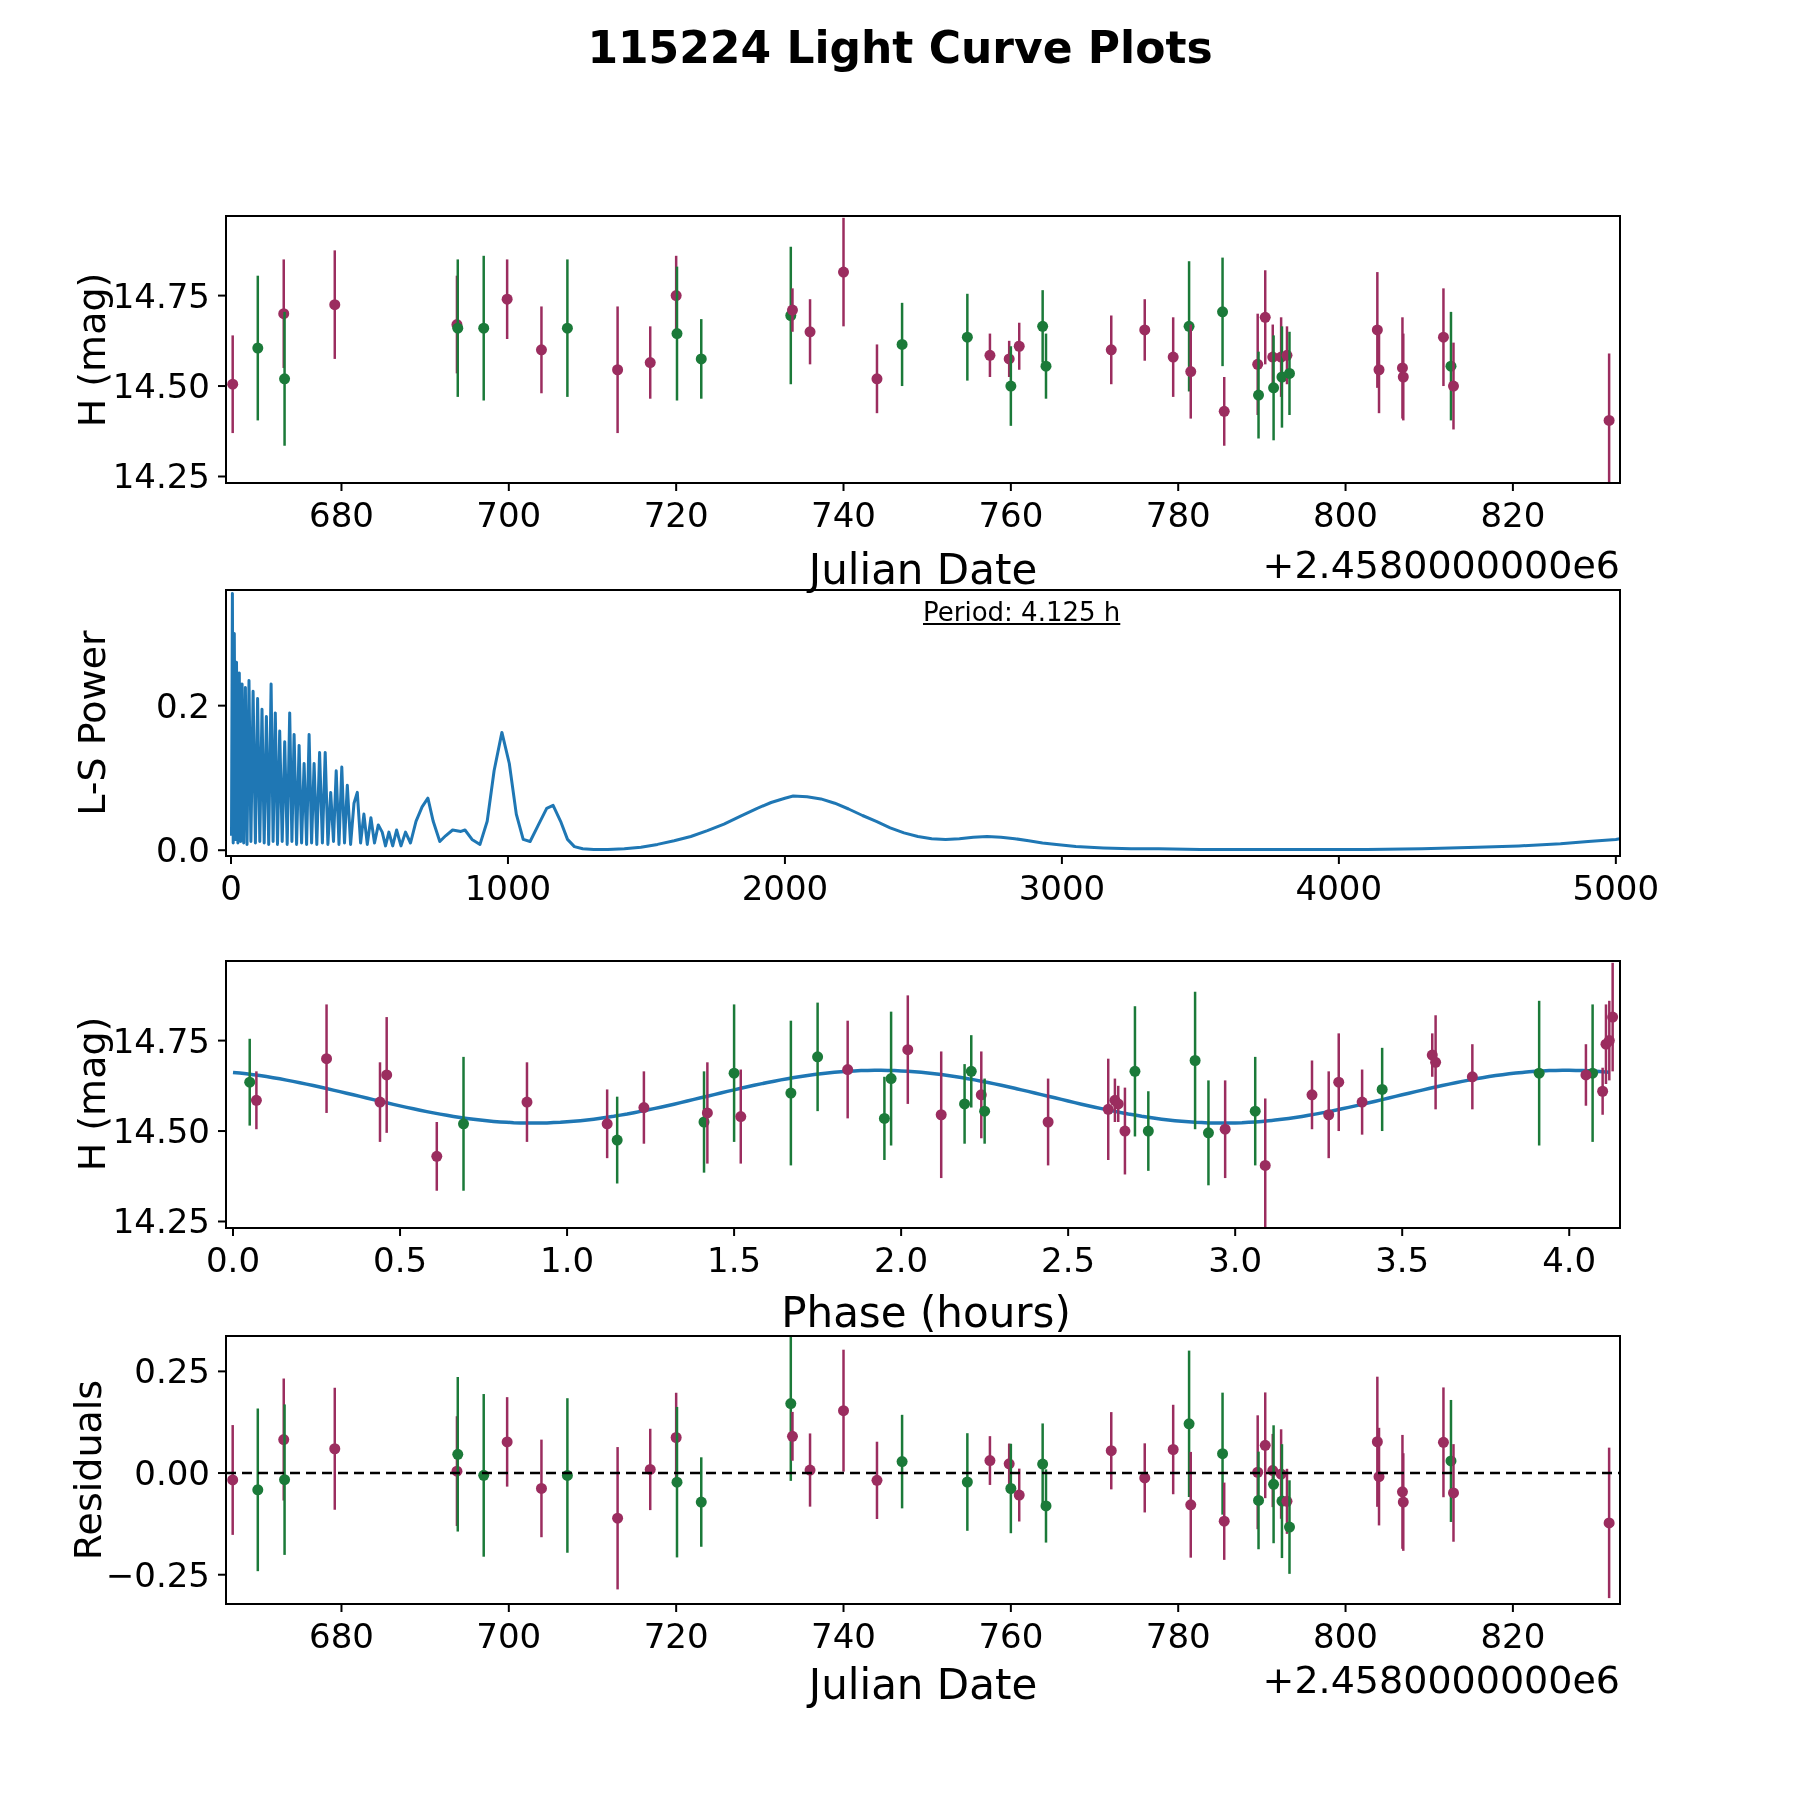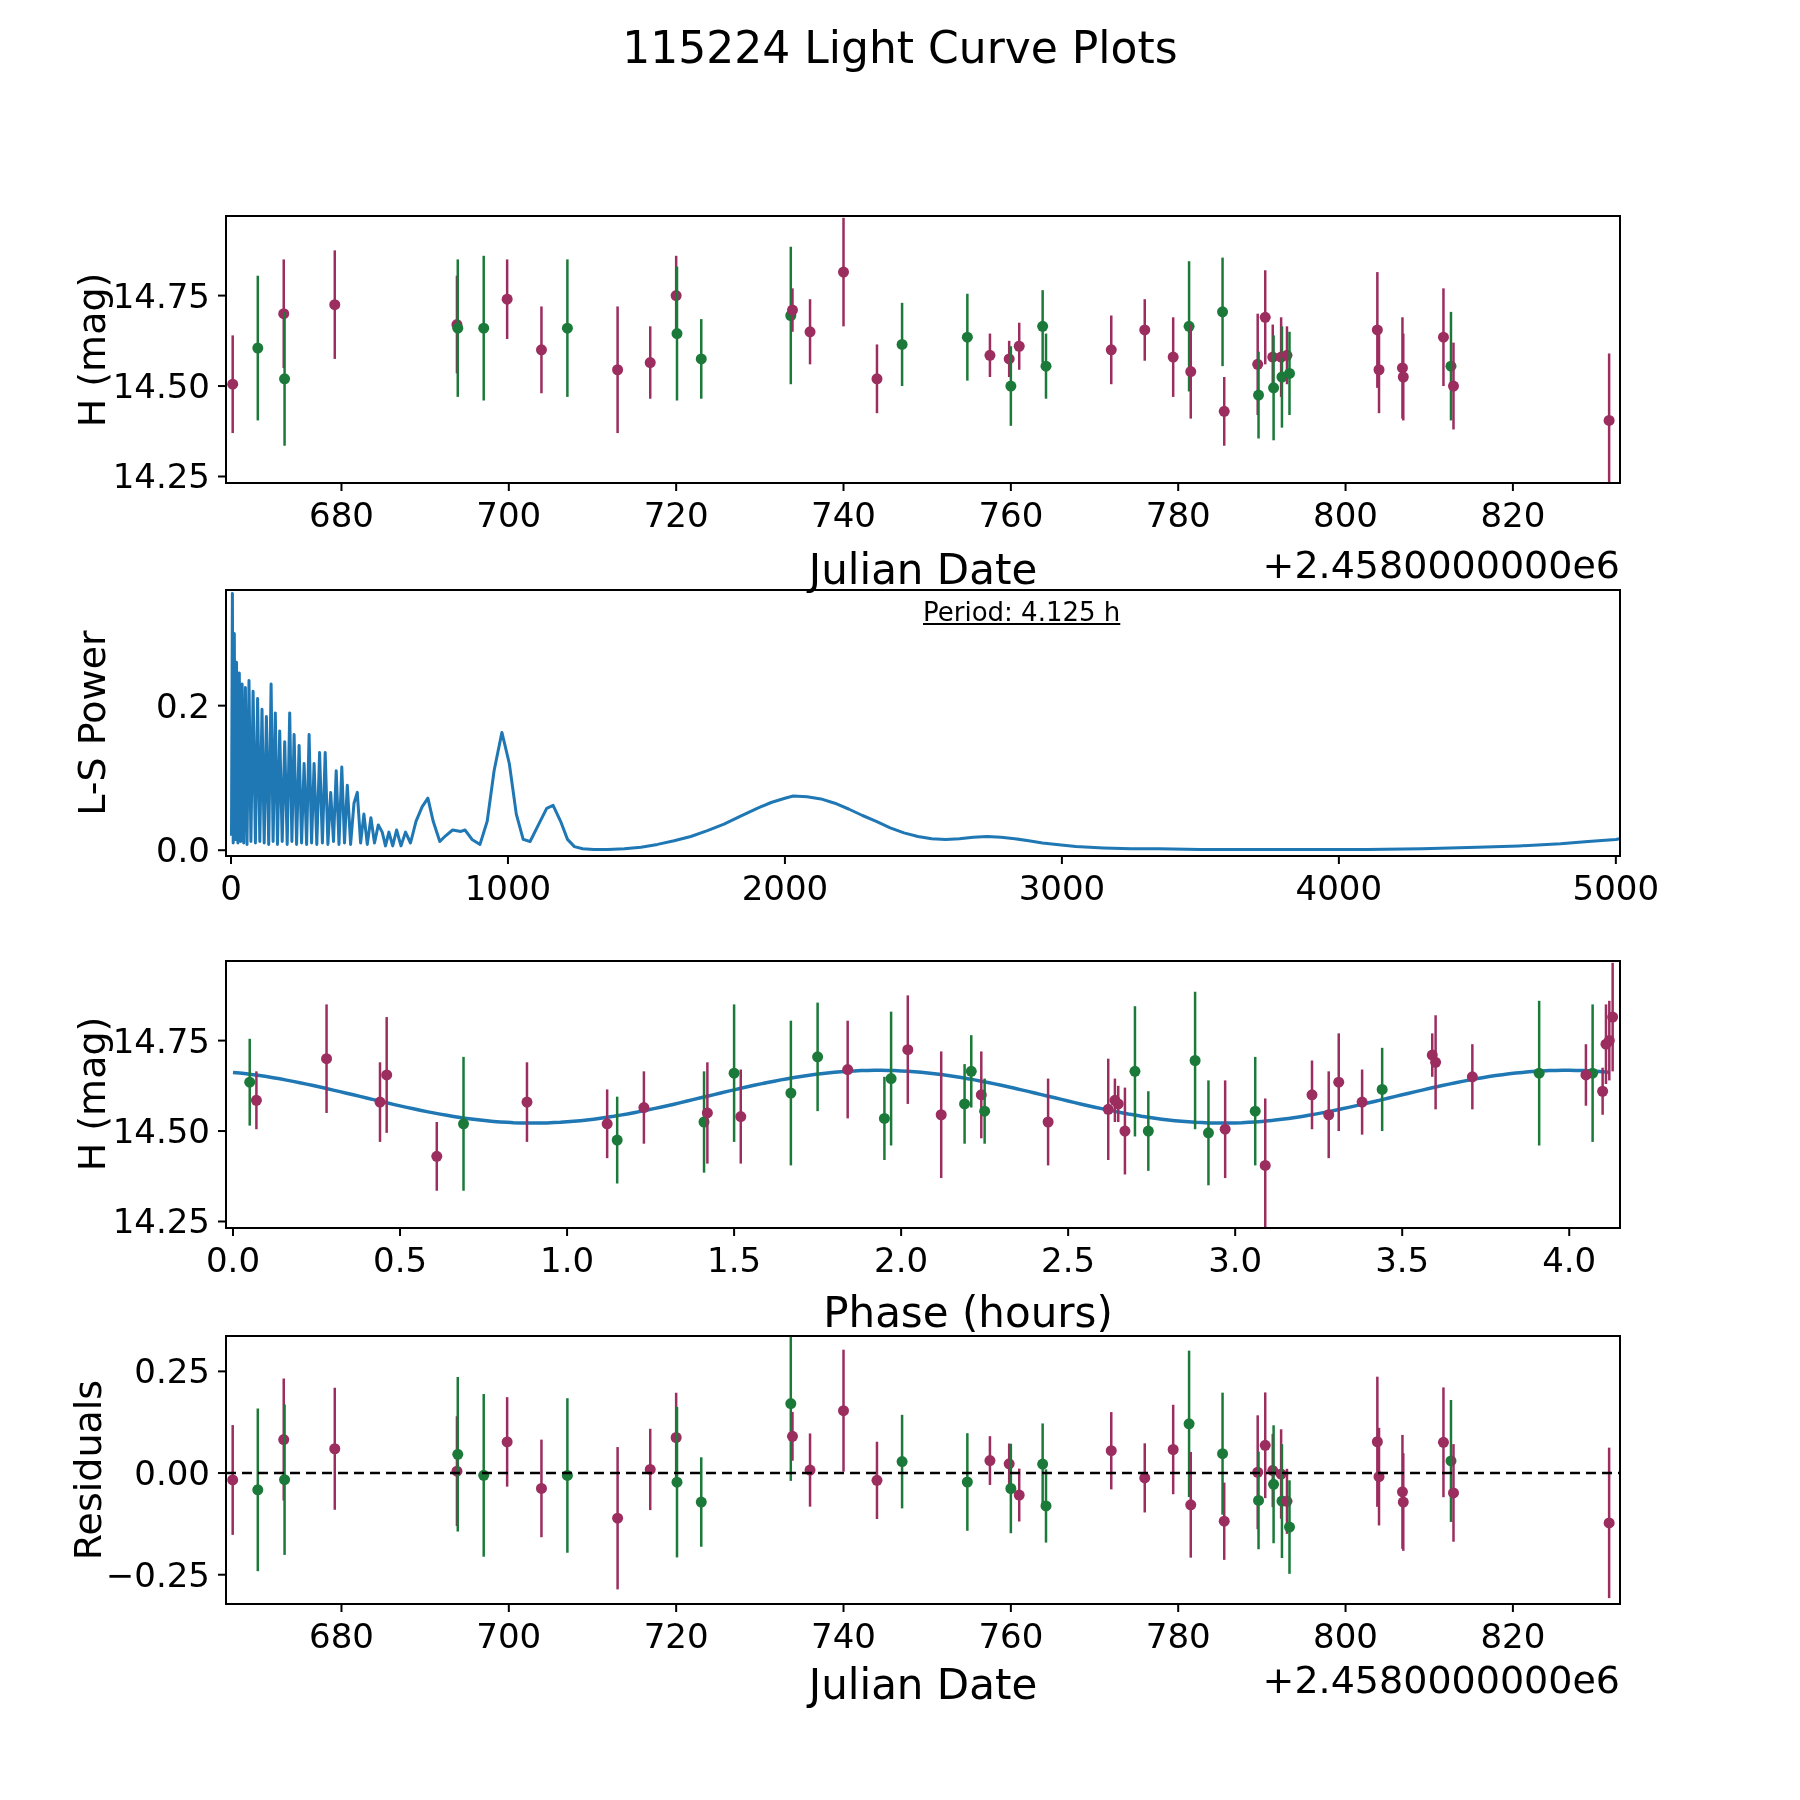--- a/index.html
+++ b/index.html
@@ -1,21 +1,21 @@
 <!DOCTYPE html>
 <html><head>
 <meta charset="utf-8">
 <style>
   html,body{margin:0;padding:0;background:#ffffff;}
   body{width:1800px;height:1800px;position:relative;overflow:hidden;
        font-family:"DejaVu Sans", sans-serif;color:#000;}
   .figure{position:absolute;left:0;top:0;width:1800px;height:1800px;}
   #plot-canvas{position:absolute;left:0;top:0;}
   .lbl{position:absolute;white-space:nowrap;color:#000;}
-  .title{font-size:44px;left:900px;top:22px;transform:translateX(-50%);}
+  .title{font-size:44px;left:900px;top:22px;transform:translateX(-50%);font-weight:bold;}
   .ylabel{font-size:38px;transform:translate(-50%,-50%) rotate(-90deg);}
   .xlabel{font-size:42px;transform:translateX(-50%);}
   .offset{font-size:38px;right:180px;text-align:left;}
   .annot{font-size:26px;text-decoration:underline;}
 </style>
 </head>
 <body>
 
 <div class="figure">
   <svg id="plot-canvas" width="1800" height="1800">
@@ -461,18 +461,18 @@
   <div class="lbl title">115224 Light Curve Plots</div>
 
   <div class="lbl ylabel" style="left:92px;top:350px;">H (mag)</div>
   <div class="lbl xlabel" style="left:923px;top:545px;">Julian Date</div>
   <div class="lbl offset" style="top:543px;">+2.4580000000e6</div>
 
   <div class="lbl ylabel" style="left:92px;top:723px;">L-S Power</div>
   <div class="lbl annot" style="left:923px;top:597px;">Period: 4.125 h</div>
 
   <div class="lbl ylabel" style="left:92px;top:1094px;">H (mag)</div>
-  <div class="lbl xlabel" style="left:968px;top:1288px;">Phase (hours)</div>
+  <div class="lbl xlabel" style="left:926px;top:1288px;">Phase (hours)</div>
 
   <div class="lbl ylabel" style="left:88px;top:1470px;">Residuals</div>
   <div class="lbl xlabel" style="left:923px;top:1660px;">Julian Date</div>
   <div class="lbl offset" style="top:1658px;">+2.4580000000e6</div>
 </div>
 
 </body></html>

